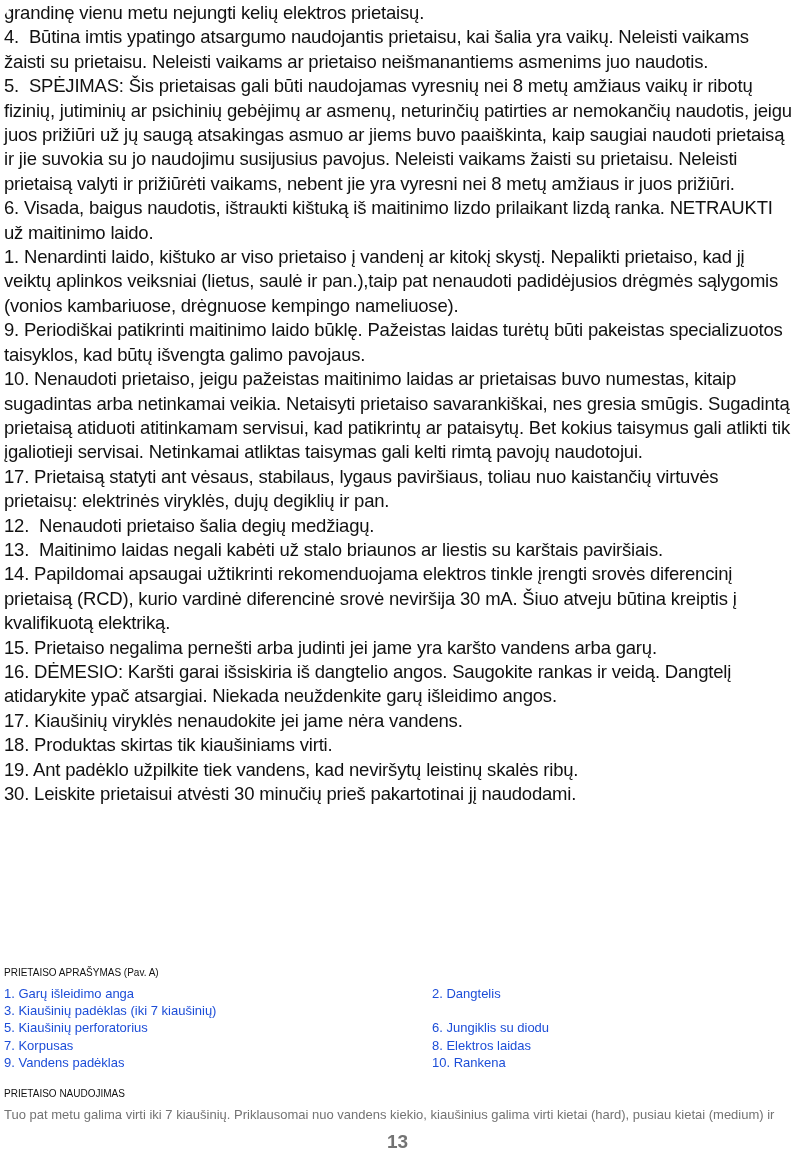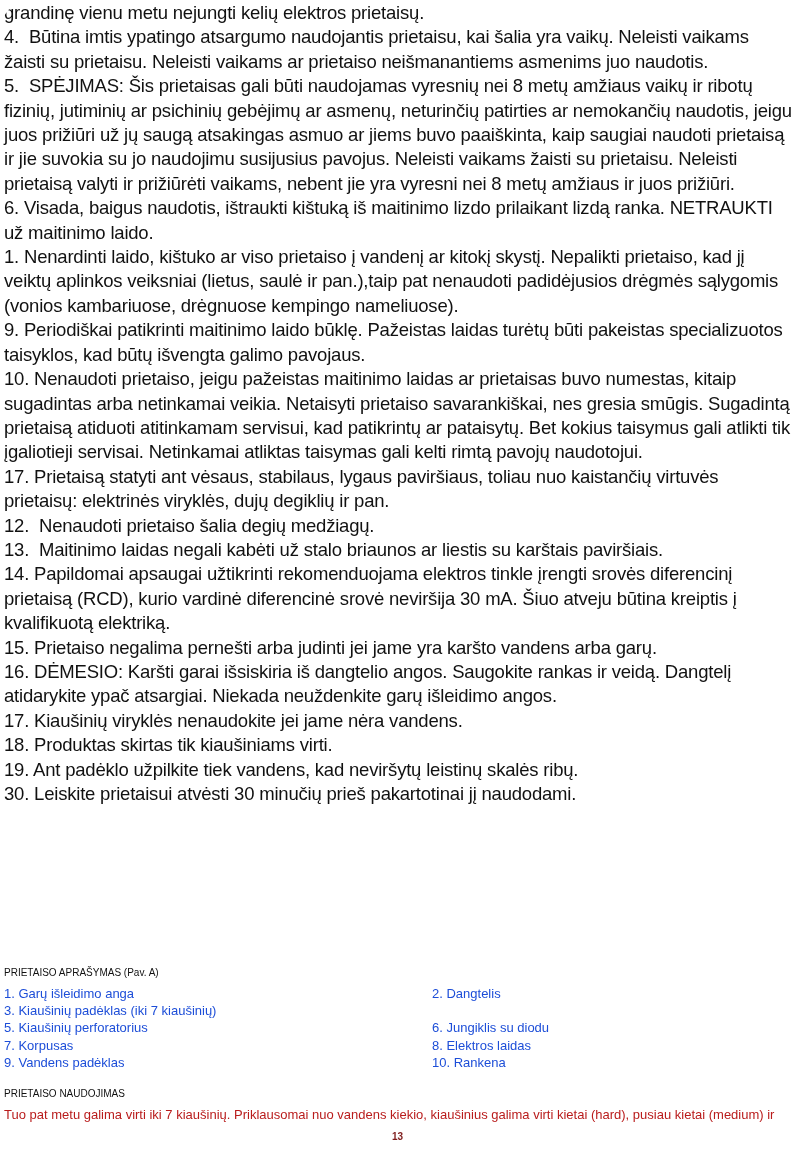--- a/index.html
+++ b/index.html
@@ -60,32 +60,32 @@
   .usage-section {
     position: absolute;
     top: 1085px;
     left: 4px;
     right: 2px;
   }
   .usage-text {
     margin: 0;
     font-size: 13px;
     line-height: 17.4px;
-    color: #b91c1c;
+    color: #737373;
     white-space: nowrap;
   }
   .page-number {
     position: absolute;
     top: 1131px;
     left: 0;
     width: 100%;
     text-align: center;
-    font-size: 10px;
+    font-size: 19px;
     font-weight: bold;
-    color: #7f1d1d;
+    color: #737373;
   }
 </style>
 </head>
 <body>
 
 <div class="page">
 
   <div class="main-text" id="instructions">
       <p class="line">grandinę vienu metu nejungti kelių elektros prietaisų.</p>
       <p class="line">4.  Būtina imtis ypatingo atsargumo naudojantis prietaisu, kai šalia yra vaikų. Neleisti vaikams žaisti su prietaisu. Neleisti vaikams ar prietaiso neišmanantiems asmenims juo naudotis.</p>

